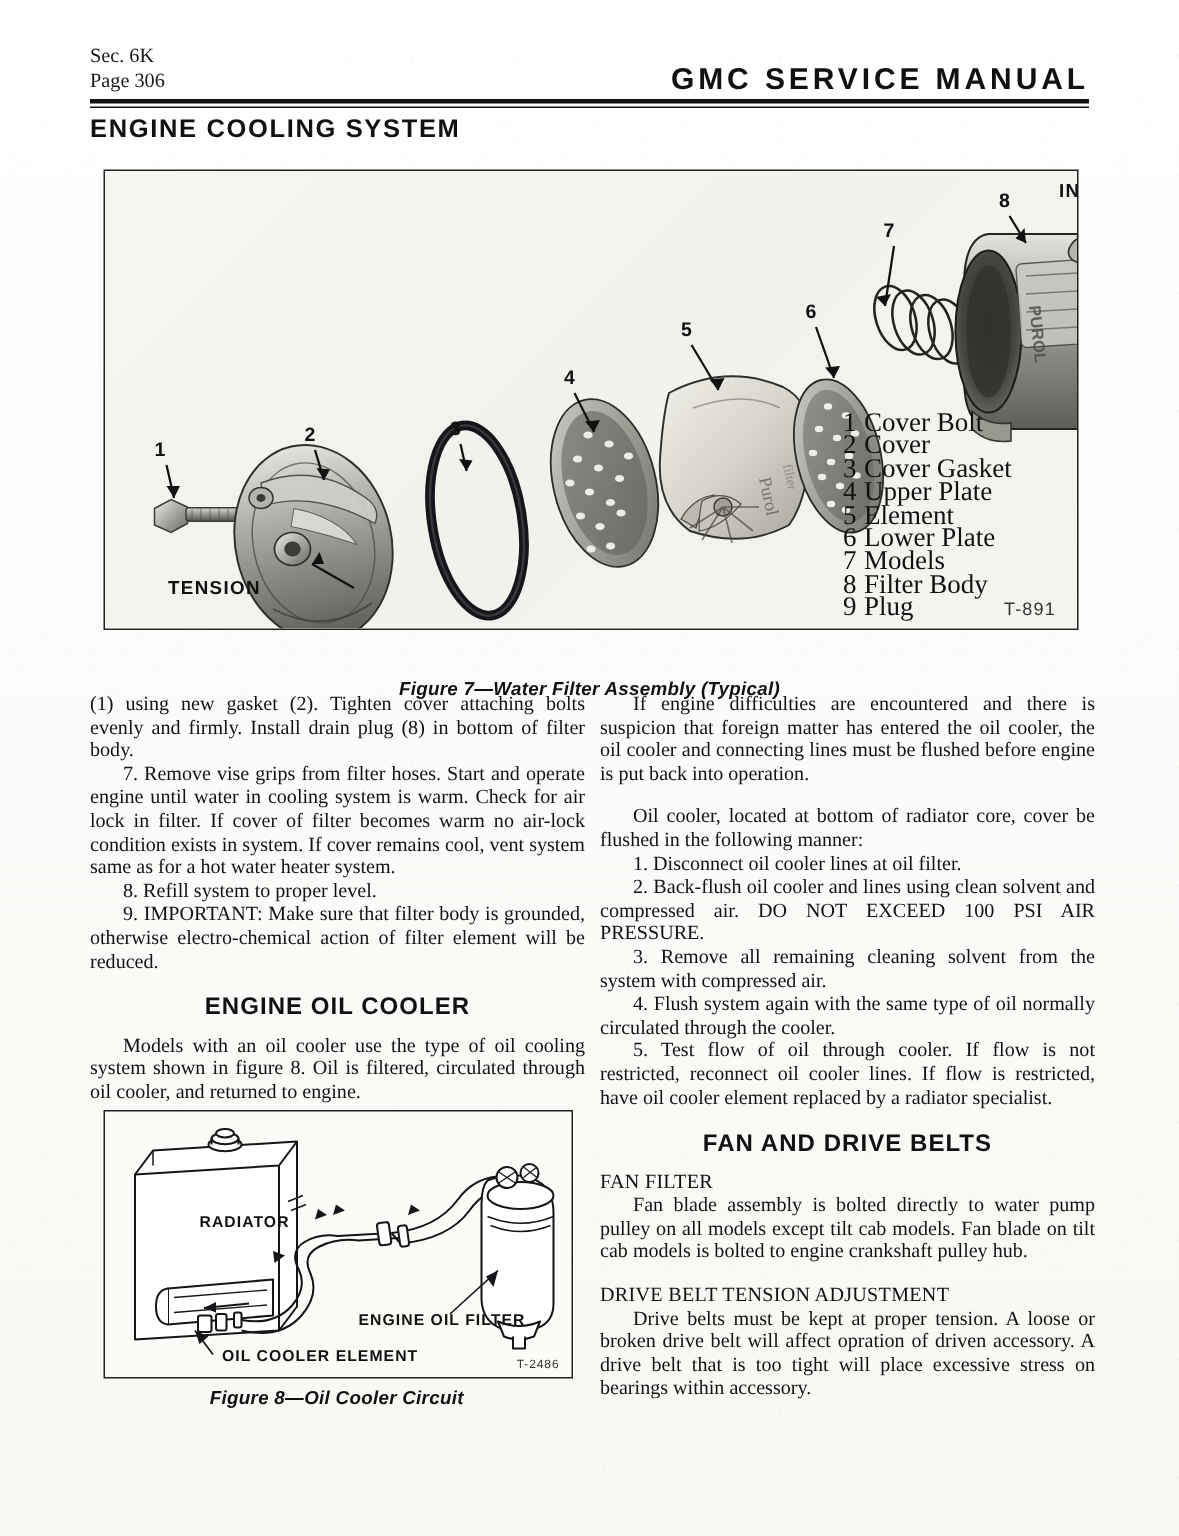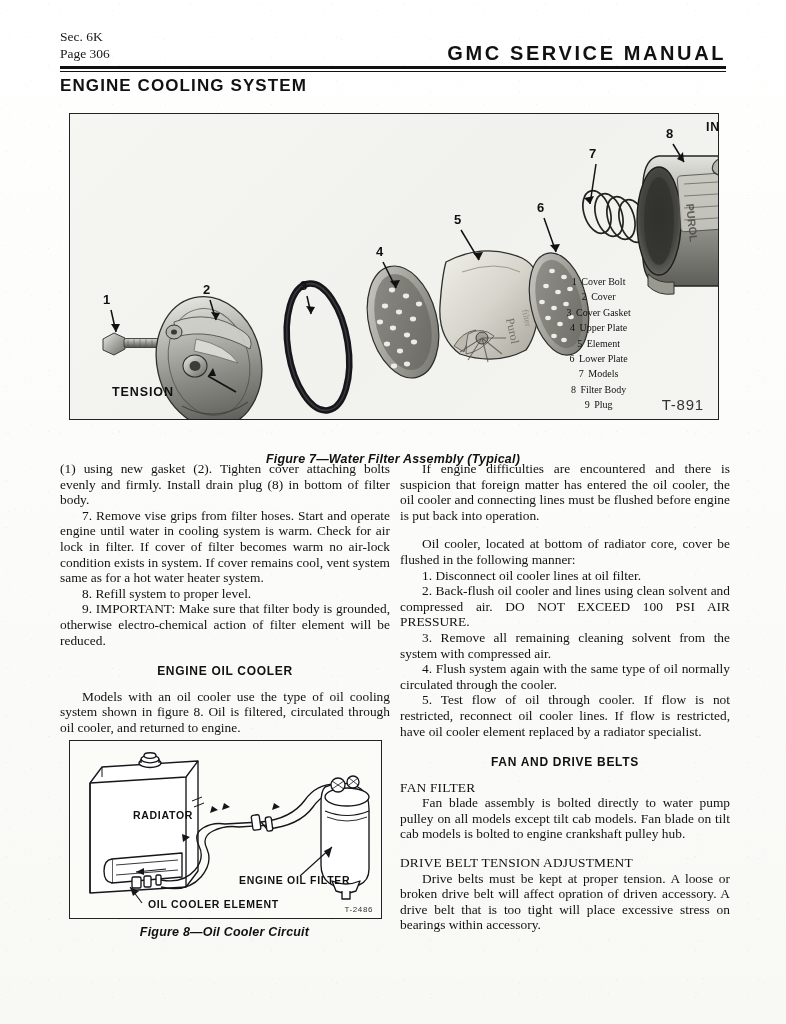--- a/index.html
+++ b/index.html
@@ -68,28 +68,28 @@
     background:#f4f4f1;
     overflow:hidden;
   }
   .fig7-box .grain{
     position:absolute; inset:0; opacity:.5;
     background:linear-gradient(135deg,#f7f7f4 0%,#eeeeea 50%,#f4f4f0 100%);
   }
   .legend {
     position:absolute; left:492px; top:160px;
     font-family:"Liberation Serif", serif;
-    font-size:10px; line-height:15.4px; color:#111;text-align:center;
+    font-size:18px; line-height:15.4px; color:#111;
   }
   .legend div { white-space:pre; }
   .legend .num { display:inline-block; width:14px; }
   .fig7-ref {
     position:absolute; right:14px; bottom:6px;
     font-family:"Liberation Sans", sans-serif;
-    font-size:15px; letter-spacing:.8px; color:#333;
+    font-size:12px; letter-spacing:.8px; color:#333;
   }
   .callout {
     position:absolute;
     font-family:"Liberation Sans", sans-serif;
     font-weight:bold; font-size:13px; color:#111;
   }
   .callout-lbl {
     position:absolute;
     font-family:"Liberation Sans", sans-serif;
     font-weight:bold; font-size:12.5px; letter-spacing:.9px; color:#111;
@@ -113,21 +113,21 @@
     color:#121212;
     text-align:justify;
   }
   .col.left  { left:60px;  top:461px; }
   .col.right { left:400px; top:461px; }
   .col p { margin:0 0 0 0; }
   .col p.ind { text-indent:22px; }
   .col p.gap { margin-top:13px; }
   .h2 {
     font-family:"Liberation Sans", sans-serif;
-    font-weight:bold; font-size:12px;
+    font-weight:bold; font-size:16px;
     letter-spacing:.7px; text-align:center;
     color:#111; margin:16px 0 9px 0;
   }
   .h3 {
     font-family:"Liberation Serif", serif;
     font-size:13.4px; letter-spacing:.2px;
     color:#111; margin:13px 0 0 0; text-align:left;
   }
 
   

